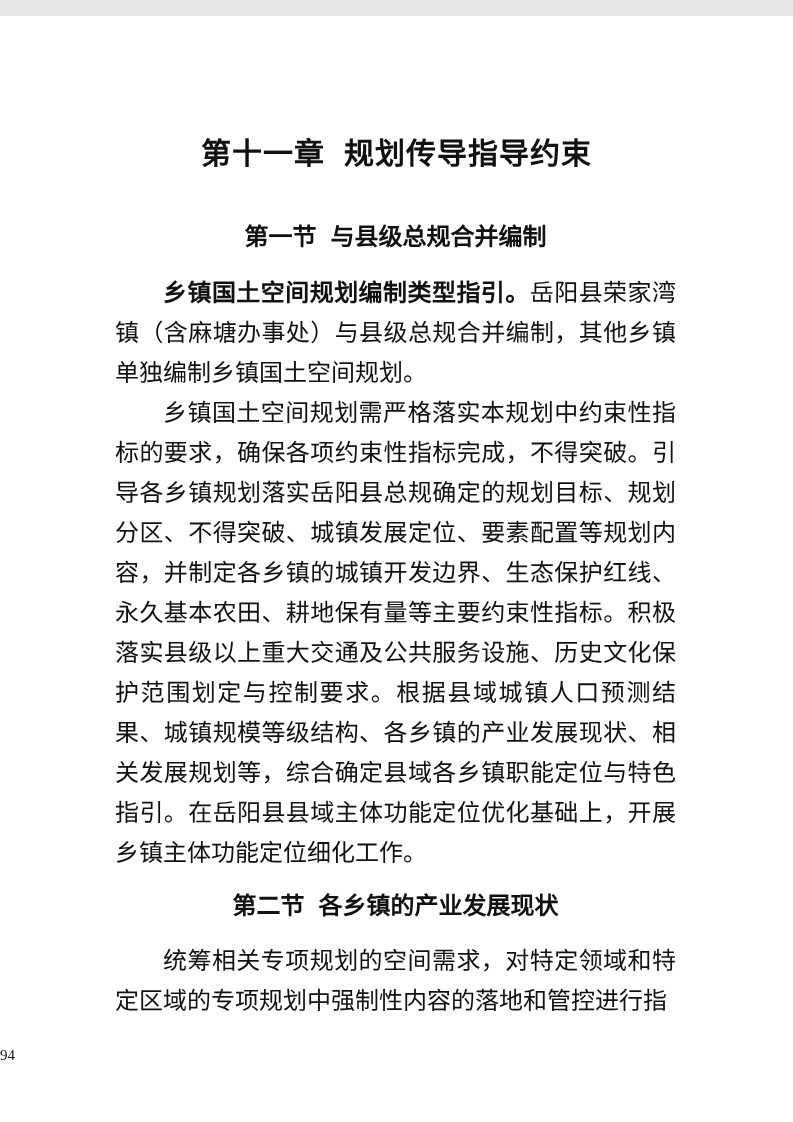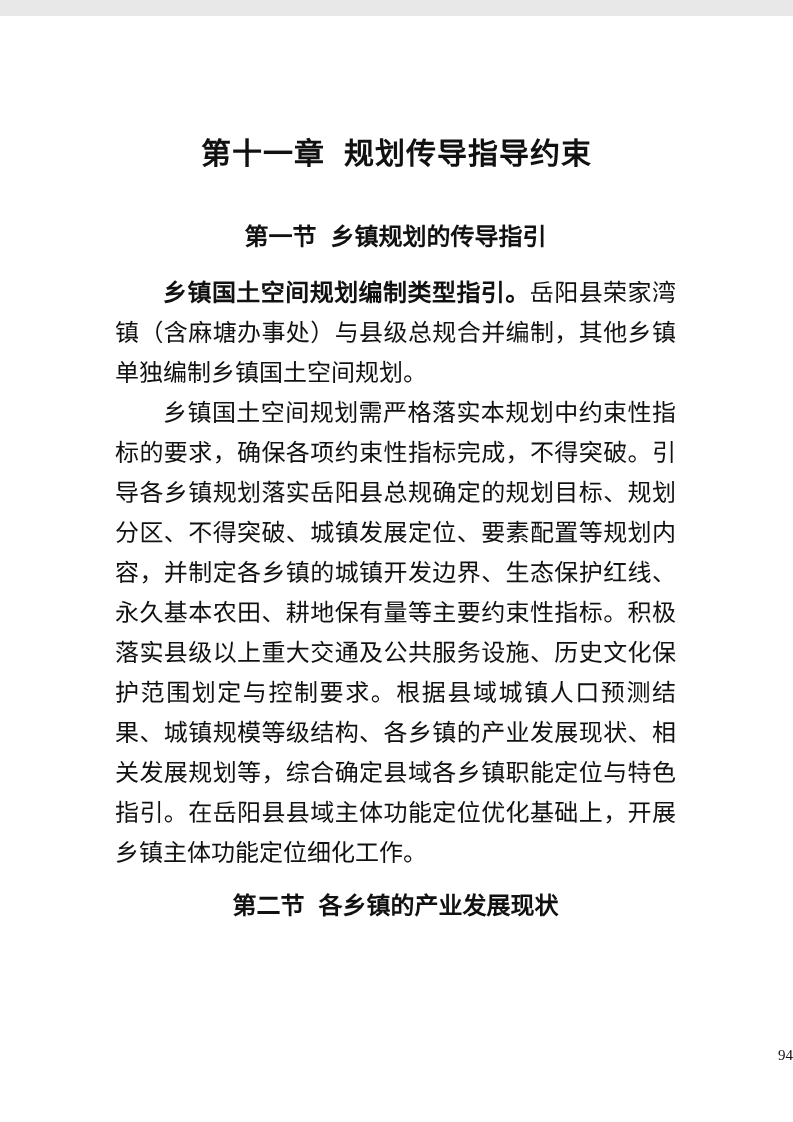--- a/index.html
+++ b/index.html
@@ -53,42 +53,45 @@
   .para-lead {
     font-family: Liberation Serif, serif;
     font-weight: bold;
   }
   .para-lead:empty { display: none; }
   .page-number {
     position: absolute;
     top: 1030px;
     left: 0;
     width: 100%;
-    text-align: right;
+    text-align: left;
     font-size: 15px;
     line-height: 18px;
     font-family: "Liberation Serif", "DejaVu Serif", serif;
   }
 </style>
 </head>
 <body>
 
 <div class="page">
 
   <h1 class="chapter-title">第十一章 规划传导指导约束</h1>
 
   <div class="content">
 
-    <h2 class="section-heading first">第一节 乡镇规划的传导指引</h2>
+    <h2 class="section-heading first">第一节 与县级总规合并编制</h2>
 
     <div class="body-block first">
       <p class="para"><span class="para-lead">乡镇国土空间规划编制类型指引。</span><span>岳阳县荣家湾镇（含麻塘办事处）与县级总规合并编制，其他乡镇单独编制乡镇国土空间规划。</span></p>
       <p class="para"><span>乡镇国土空间规划需严格落实本规划中约束性指标的要求，确保各项约束性指标完成，不得突破。引导各乡镇规划落实岳阳县总规确定的规划目标、规划分区、不得突破、城镇发展定位、要素配置等规划内容，并制定各乡镇的城镇开发边界、生态保护红线、永久基本农田、耕地保有量等主要约束性指标。积极落实县级以上重大交通及公共服务设施、历史文化保护范围划定与控制要求。根据县域城镇人口预测结果、城镇规模等级结构、各乡镇的产业发展现状、相关发展规划等，综合确定县域各乡镇职能定位与特色指引。在岳阳县县域主体功能定位优化基础上，开展乡镇主体功能定位细化工作。</span></p>
     </div>
 
     <h2 class="section-heading second">第二节 各乡镇的产业发展现状</h2>
 
+    <div class="body-block second">
+      <p class="para"><span>统筹相关专项规划的空间需求，对特定领域和特定区域的专项规划中强制性内容的落地和管控进行指</span></p>
+    </div>
 
   </div>
 
   <div class="page-number">94</div>
 
 </div>
 
 </body></html>

